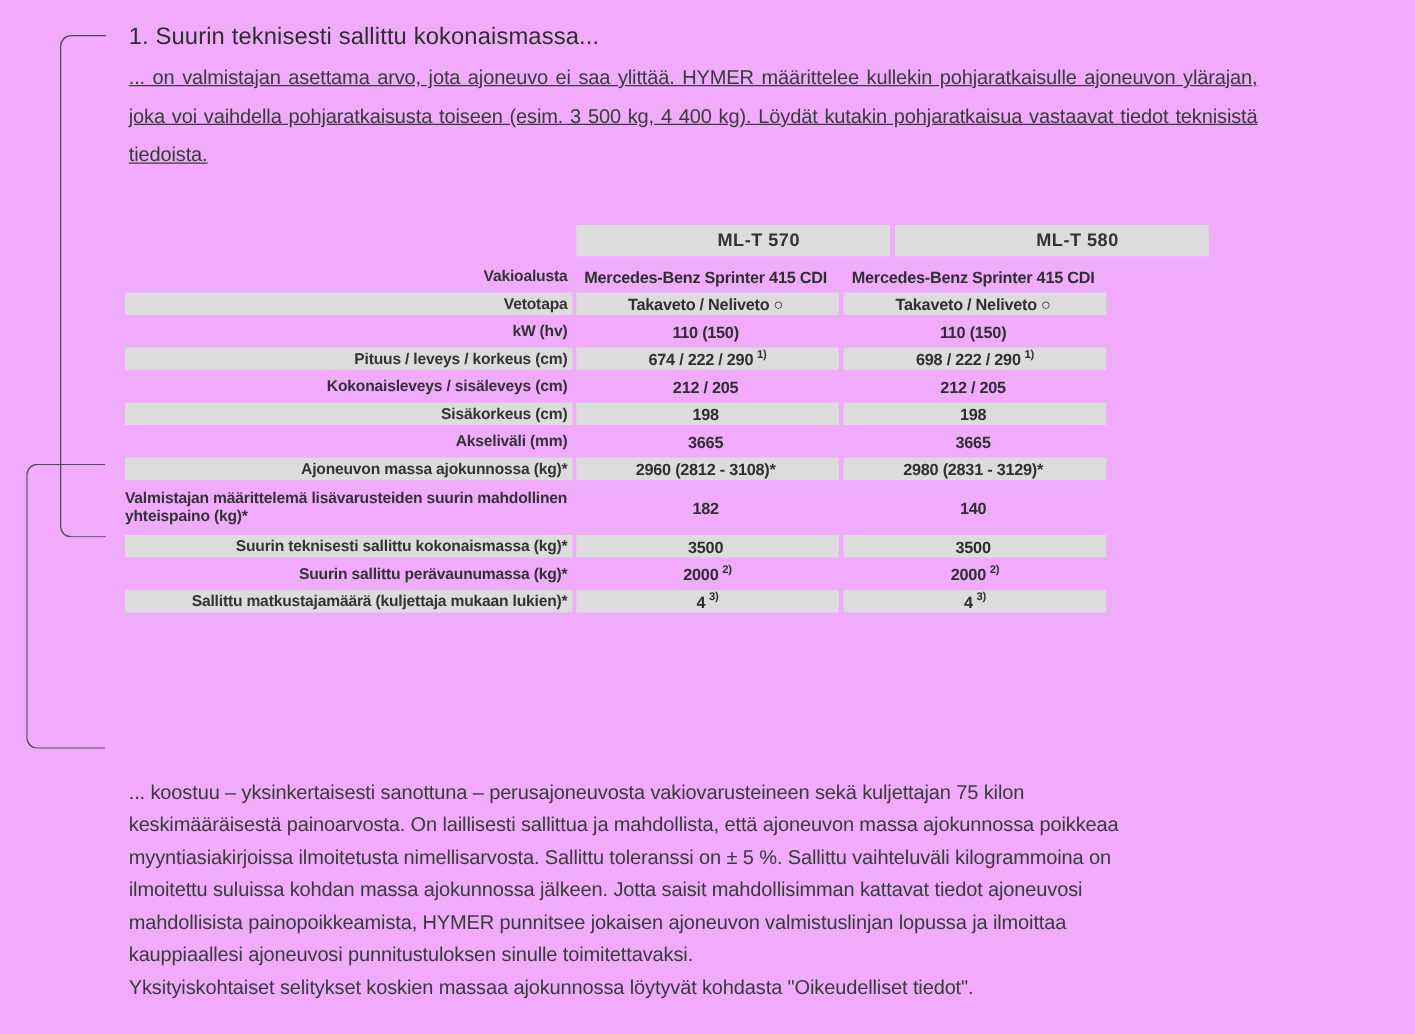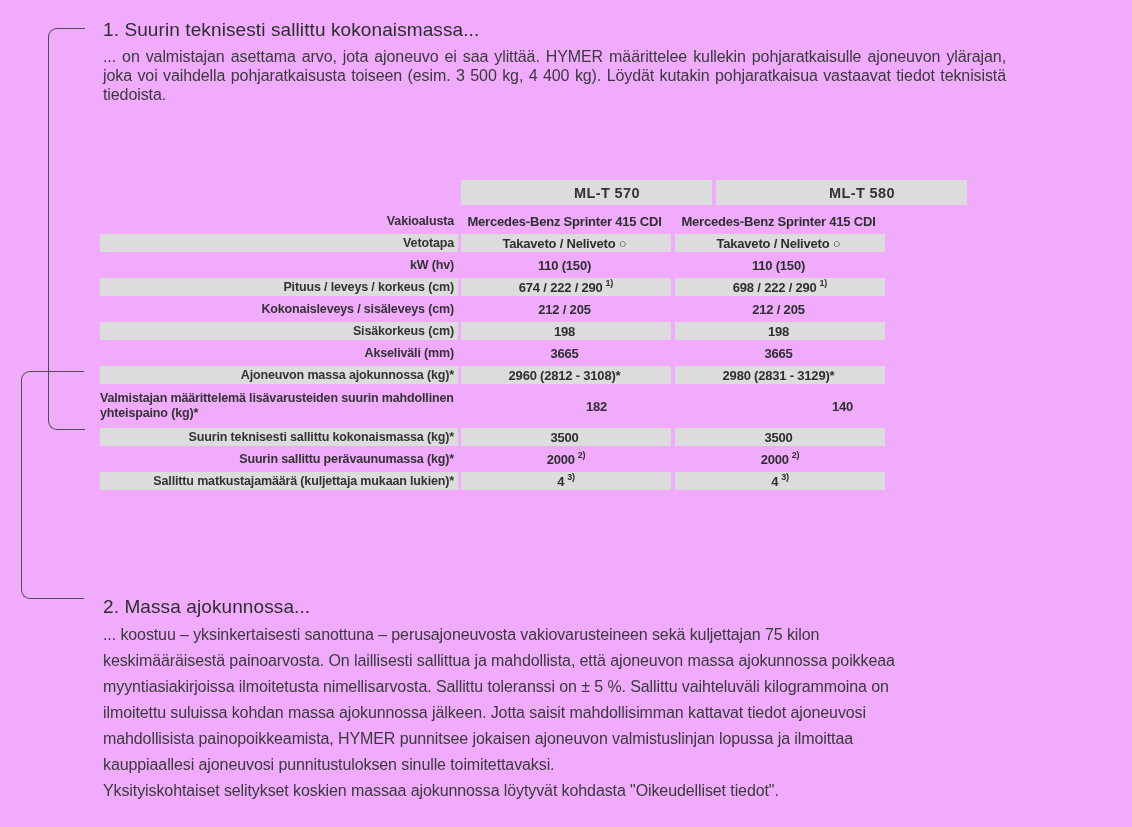--- a/index.html
+++ b/index.html
@@ -26,27 +26,27 @@
     position:absolute;margin:0;
     font-size:19px;font-weight:400;
     letter-spacing:0.1px;color:#2e2e2e;
   }
   .h1pos{left:103px;top:19px;}
   .h2pos{left:103px;top:596px;}
   .para{
     position:absolute;margin:0;
     font-size:16px;color:#3a3a3a;letter-spacing:-0.1px;
   }
-  .para1{left:103px;top:47px;width:903px;line-height:19px;text-align:justify;}
+  .para1{left:103px;top:47px;width:903px;line-height:31px;text-align:justify;text-decoration:underline;}
   .para2{left:103px;top:622px;width:1015px;line-height:26px;white-space:pre-line;}
   
   .spec-table{position:absolute;left:100px;top:180px;}
   .trow{display:flex;height:18px;margin-bottom:4px;}
   .trow.thead{height:25px;margin-bottom:7px;}
-  .trow.tall{height:36px;gap:32px;}
+  .trow.tall{height:36px;}
   .tlabel{
     width:358px;box-sizing:border-box;padding-right:4px;
     display:flex;align-items:center;justify-content:flex-end;
     font-size:12.5px;font-weight:700;letter-spacing:-0.15px;line-height:15px;
     color:#333333;
   }
   .tval{
     width:210px;margin-left:4px;
     display:flex;align-items:center;justify-content:center;
     font-size:13px;font-weight:700;letter-spacing:-0.2px;
@@ -222,21 +222,20 @@
           <sup>3)</sup>
         </div>
       <div class="tval">
           <span>4</span>
           <sup>3)</sup>
         </div>
     </div>
 
   </div>
 
-  <h2 class="heading h2pos">2. Massa ajokunnossa...</h2>
   <p class="para para2">... koostuu – yksinkertaisesti sanottuna – perusajoneuvosta vakiovarusteineen sekä kuljettajan 75 kilon
 keskimääräisestä painoarvosta. On laillisesti sallittua ja mahdollista, että ajoneuvon massa ajokunnossa poikkeaa
 myyntiasiakirjoissa ilmoitetusta nimellisarvosta. Sallittu toleranssi on ± 5 %. Sallittu vaihteluväli kilogrammoina on
 ilmoitettu suluissa kohdan massa ajokunnossa jälkeen. Jotta saisit mahdollisimman kattavat tiedot ajoneuvosi
 mahdollisista painopoikkeamista, HYMER punnitsee jokaisen ajoneuvon valmistuslinjan lopussa ja ilmoittaa
 kauppiaallesi ajoneuvosi punnitustuloksen sinulle toimitettavaksi.
 Yksityiskohtaiset selitykset koskien massaa ajokunnossa löytyvät kohdasta "Oikeudelliset tiedot".</p>
 
 </div>
 

